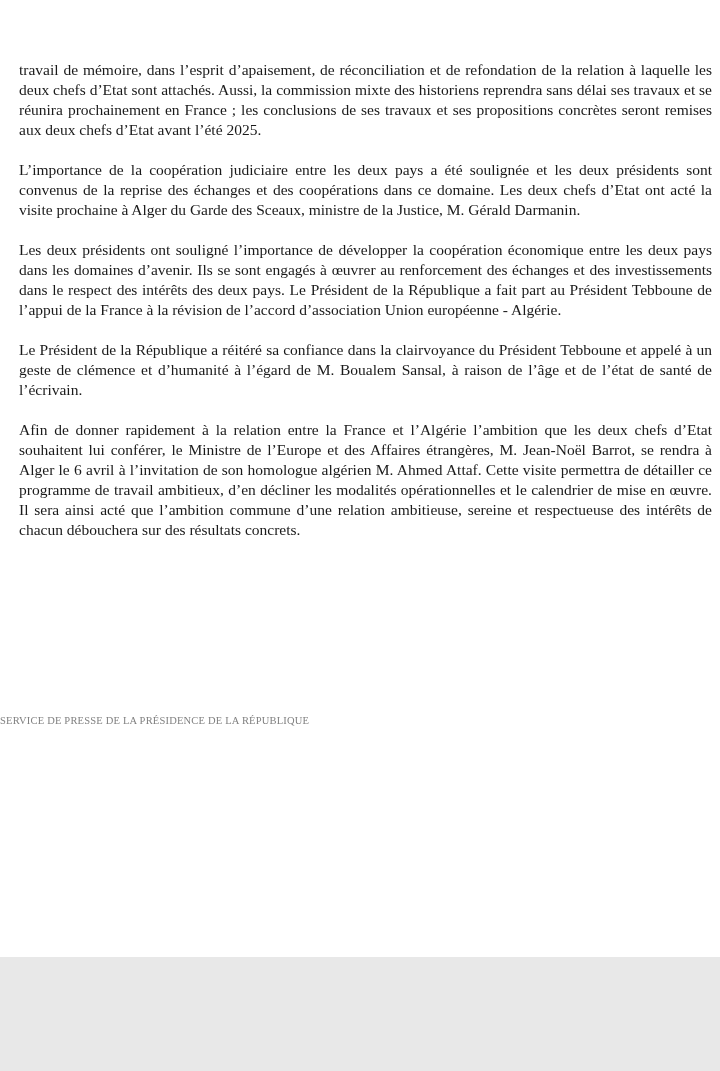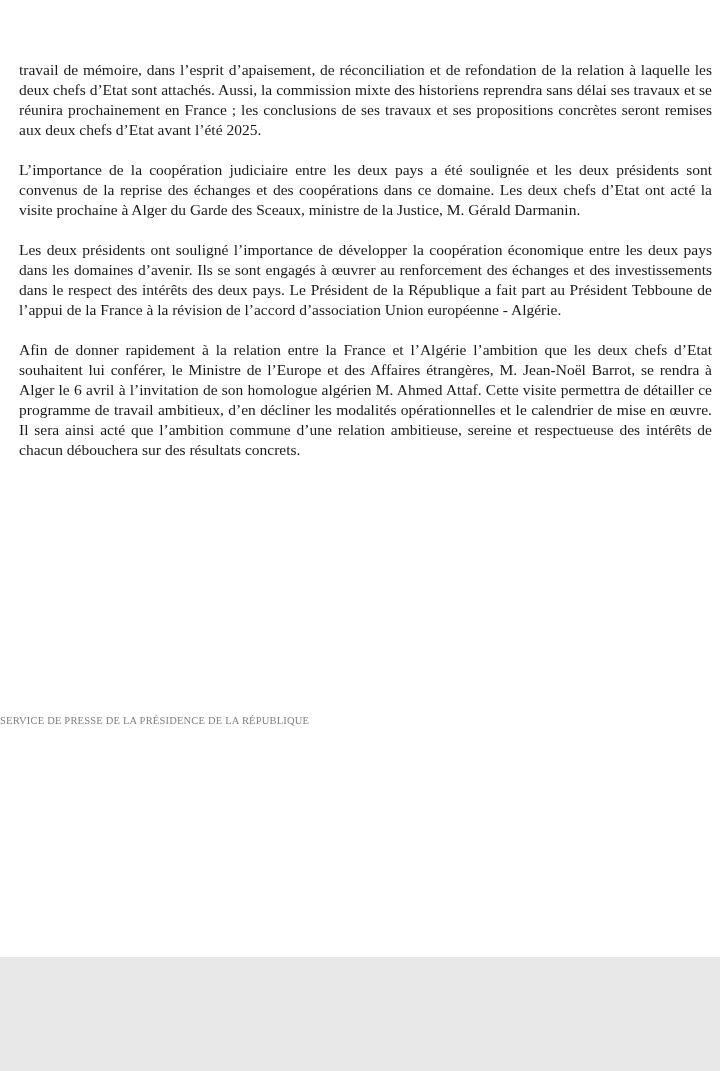--- a/index.html
+++ b/index.html
@@ -48,19 +48,20 @@
   }
 </style>
 </head>
 <body>
 
 <div class="page">
   <div class="content">
     <p>travail de mémoire, dans l’esprit d’apaisement, de réconciliation et de refondation de la relation à laquelle les deux chefs d’Etat sont attachés. Aussi, la commission mixte des historiens reprendra sans délai ses travaux et se réunira prochainement en France&nbsp;; les conclusions de ses travaux et ses propositions concrètes seront remises aux deux chefs d’Etat avant l’été 2025.</p>
     <p>L’importance de la coopération judiciaire entre les deux pays a été soulignée et les deux présidents sont convenus de la reprise des échanges et des coopérations dans ce domaine. Les deux chefs d’Etat ont acté la visite prochaine à Alger du Garde des Sceaux, ministre de la Justice, M. Gérald Darmanin.</p>
     <p>Les deux présidents ont souligné l’importance de développer la coopération économique entre les deux pays dans les domaines d’avenir. Ils se sont engagés à œuvrer au renforcement des échanges et des investissements dans le respect des intérêts des deux pays. Le Président de la République a fait part au Président Tebboune de l’appui de la France à la révision de l’accord d’association Union européenne - Algérie.</p>
+    <p>Le Président de la République a réitéré sa confiance dans la clairvoyance du Président Tebboune et appelé à un geste de clémence et d’humanité à l’égard de M. Boualem Sansal, à raison de l’âge et de l’état de santé de l’écrivain.</p>
     <p>Afin de donner rapidement à la relation entre la France et l’Algérie l’ambition que les deux chefs d’Etat souhaitent lui conférer, le Ministre de l’Europe et des Affaires étrangères, M. Jean-Noël Barrot, se rendra à Alger le 6 avril à l’invitation de son homologue algérien M. Ahmed Attaf. Cette visite permettra de détailler ce programme de travail ambitieux, d’en décliner les modalités opérationnelles et le calendrier de mise en œuvre. Il sera ainsi acté que l’ambition commune d’une relation ambitieuse, sereine et respectueuse des intérêts de chacun débouchera sur des résultats concrets.</p>
   </div>
 
   <div class="footer">
     <div>SERVICE DE PRESSE DE LA PRÉSIDENCE DE LA RÉPUBLIQUE</div>
   </div>
 </div>
 
 </body></html>

